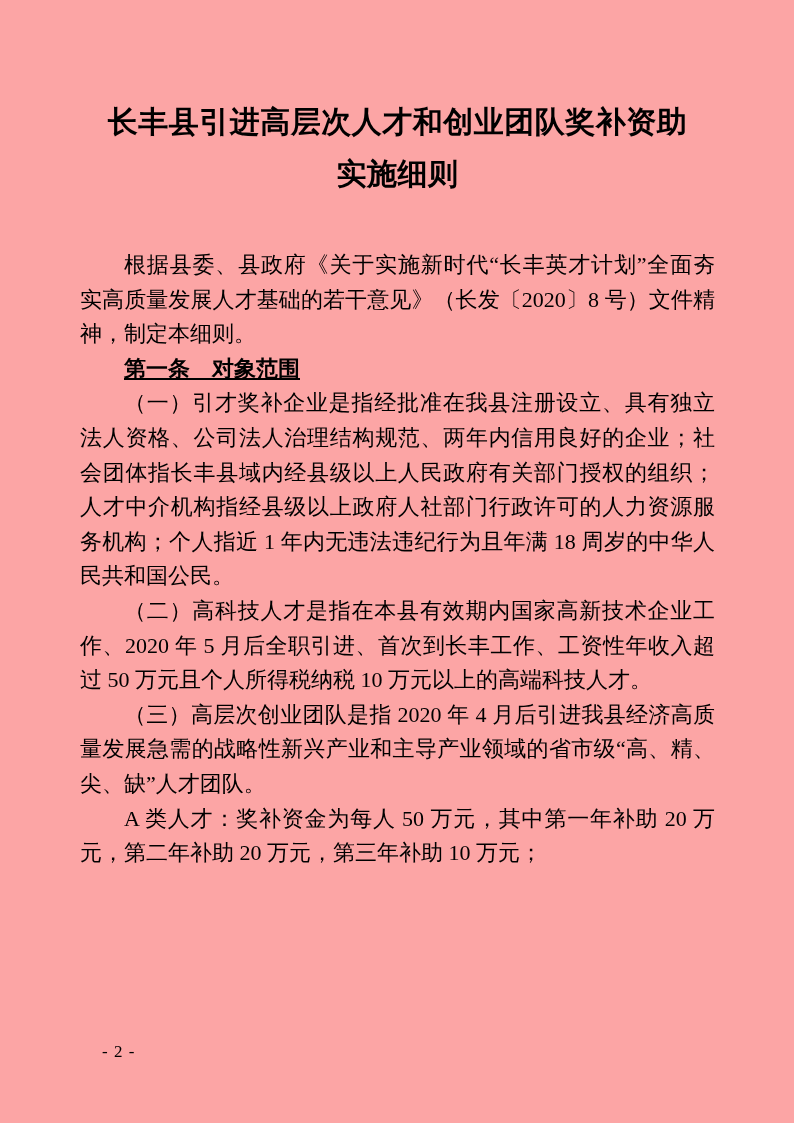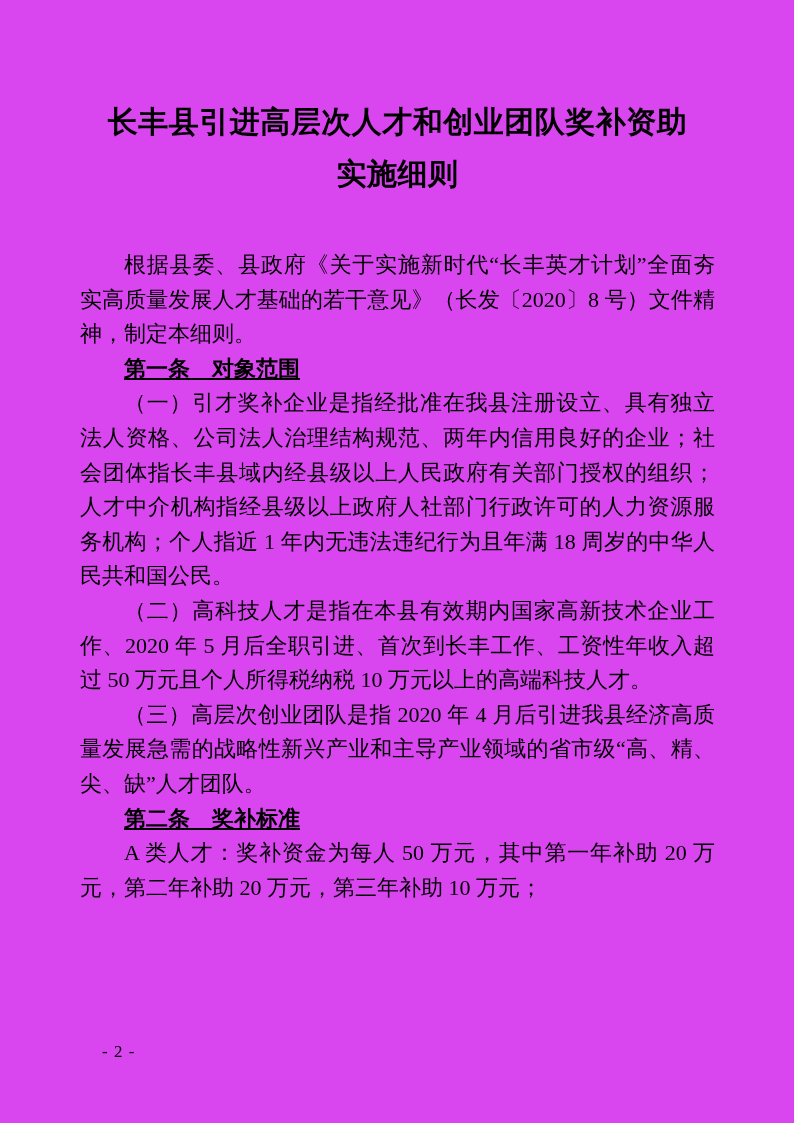--- a/index.html
+++ b/index.html
@@ -5,21 +5,21 @@
   html, body {
     margin: 0;
     padding: 0;
     background: #e8e8e8;
   }
   .page {
     position: relative;
     width: 794px;
     height: 1123px;
     margin: 0 auto;
-    background: #d946ef;
+    background: #fca5a5;
     color: #000000;
     overflow: hidden;
     font-family: "Liberation Serif", serif;
   }
   .content {
     position: absolute;
     left: 80px;
     right: 79px;
     top: 0;
   }
@@ -73,20 +73,19 @@
       <span class="title-line">长丰县引进高层次人才和创业团队奖补资助</span>
       <span class="title-line">实施细则</span>
     </h1>
 
     <div class="body-text">
       <p class="para">根据县委、县政府《关于实施新时代“长丰英才计划”全面夯实高质量发展人才基础的若干意见》（长发〔2020〕8 号）文件精神，制定本细则。</p>
       <p class="para heading">第一条　对象范围</p>
       <p class="para">（一）引才奖补企业是指经批准在我县注册设立、具有独立法人资格、公司法人治理结构规范、两年内信用良好的企业；社会团体指长丰县域内经县级以上人民政府有关部门授权的组织；人才中介机构指经县级以上政府人社部门行政许可的人力资源服务机构；个人指近 1 年内无违法违纪行为且年满 18 周岁的中华人民共和国公民。</p>
       <p class="para">（二）高科技人才是指在本县有效期内国家高新技术企业工作、2020 年 5 月后全职引进、首次到长丰工作、工资性年收入超过 50 万元且个人所得税纳税 10 万元以上的高端科技人才。</p>
       <p class="para">（三）高层次创业团队是指 2020 年 4 月后引进我县经济高质量发展急需的战略性新兴产业和主导产业领域的省市级“高、精、尖、缺”人才团队。</p>
-      <p class="para heading">第二条　奖补标准</p>
       <p class="para">A 类人才：奖补资金为每人 50 万元，其中第一年补助 20 万元，第二年补助 20 万元，第三年补助 10 万元；</p>
     </div>
 
   </div>
 
   <div class="footer-pagenum">- 2 -</div>
 </div>
 
 </body></html>

